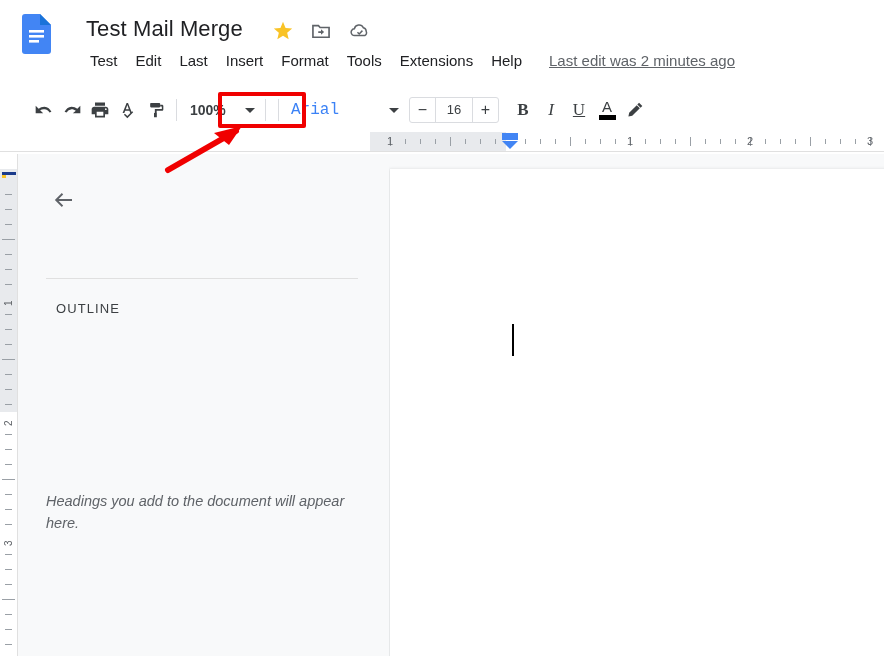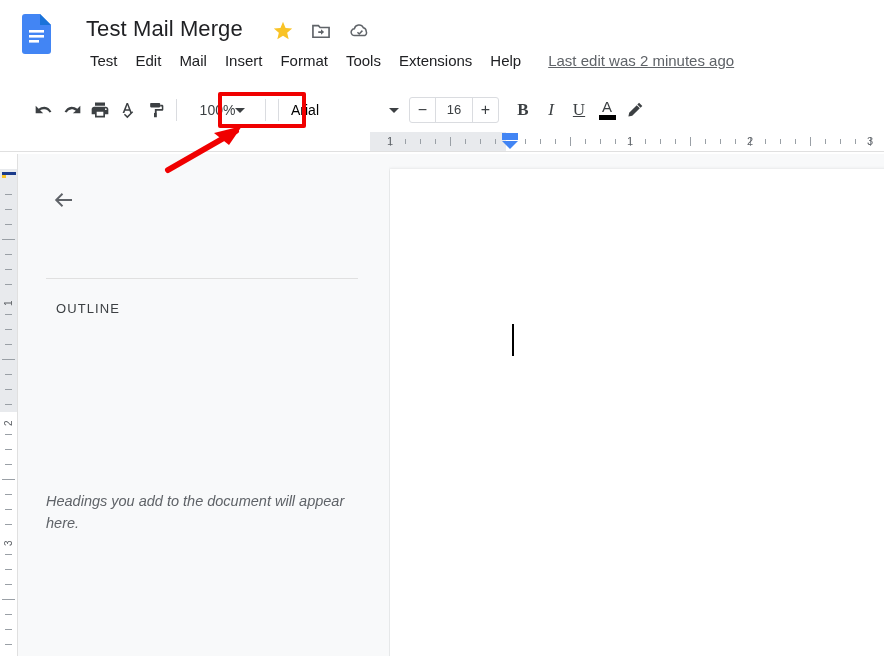--- a/index.html
+++ b/index.html
@@ -61,37 +61,37 @@
     width: 28px; height: 28px;
     display: flex; align-items: center; justify-content: center;
     cursor: pointer; border-radius: 4px;
     flex: 0 0 auto;
   }
   .tb-sep {
     width: 1px; height: 22px; background: #dadce0;
     margin: 0 6px; flex: 0 0 auto;
   }
   .zoom-ctl {
-    display: flex; align-items: center; justify-content: center;
+    display: flex; align-items: center; justify-content: space-between;
     width: 76px; height: 26px; padding: 0 4px 0 7px;
-    cursor: pointer; border-radius: 4px; flex: 0 0 auto;
+    cursor: pointer; border-radius: 4px; flex: 0 0 auto; font-weight: bold;
   }
   .zoom-ctl .val { font-size: 14px; color: #3c4043; }
   .style-ctl {
     display: flex; align-items: center; justify-content: space-between;
     width: 124px; height: 26px; padding: 0 4px 0 6px;
     cursor: pointer; border-radius: 4px; flex: 0 0 auto;
   }
   .style-ctl .val { font-size: 14px; color: #3c4043; font-weight: 600; letter-spacing: .1px;}
   .font-ctl {
     display: flex; align-items: center; justify-content: space-between;
     width: 118px; height: 26px; padding: 0 4px 0 6px;
     cursor: pointer; border-radius: 4px; flex: 0 0 auto;
   }
-  .font-ctl .val { font-size: 14px; color: #000000; }
+  .font-ctl .val { font-size: 16px; color: #3b82f6; font-family: Liberation Mono, monospace; }
   .caret { width: 0; height: 0; border-left: 5px solid transparent; border-right: 5px solid transparent; border-top: 5px solid #3c4043; }
 
   .fontsize-grp {
     display: flex; align-items: center;
     border: 1px solid #dadce0; border-radius: 3px;
     height: 26px; overflow: hidden; flex: 0 0 auto;
   }
   .fs-btn { width: 25px; height: 24px; display:flex; align-items:center; justify-content:center; cursor:pointer; font-size: 16px; color: #3c4043;}
   .fs-val { width: 38px; text-align: center; font-size: 13px; color: #3c4043; border-left: 1px solid #dadce0; border-right: 1px solid #dadce0; line-height: 24px; height:24px; cursor: text;}
 
@@ -233,21 +233,21 @@
         <svg width="23" height="22" viewBox="0 0 24 24">
           <path fill="none" stroke="#5f6368" stroke-width="1.6" d="M19.3 12.3a3.9 3.9 0 0 0-3.1-3.8A5.2 5.2 0 0 0 6.4 9.6a3.7 3.7 0 0 0 .3 7.4h11.1a3.4 3.4 0 0 0 1.5-4.7z"></path>
           <path fill="none" stroke="#5f6368" stroke-width="1.6" d="M9.8 13.3l1.9 1.9 3.5-3.6"></path>
         </svg>
       </span>
     </div>
 
     <div class="menubar">
       <div class="menu-item">Test</div>
       <div class="menu-item">Edit</div>
-      <div class="menu-item">Mail</div>
+      <div class="menu-item">Last</div>
       <div class="menu-item">Insert</div>
       <div class="menu-item">Format</div>
       <div class="menu-item">Tools</div>
       <div class="menu-item">Extensions</div>
       <div class="menu-item">Help</div>
       <div class="last-edit">Last edit was 2 minutes ago</div>
     </div>
   </div>
 
   <div class="toolbar">

